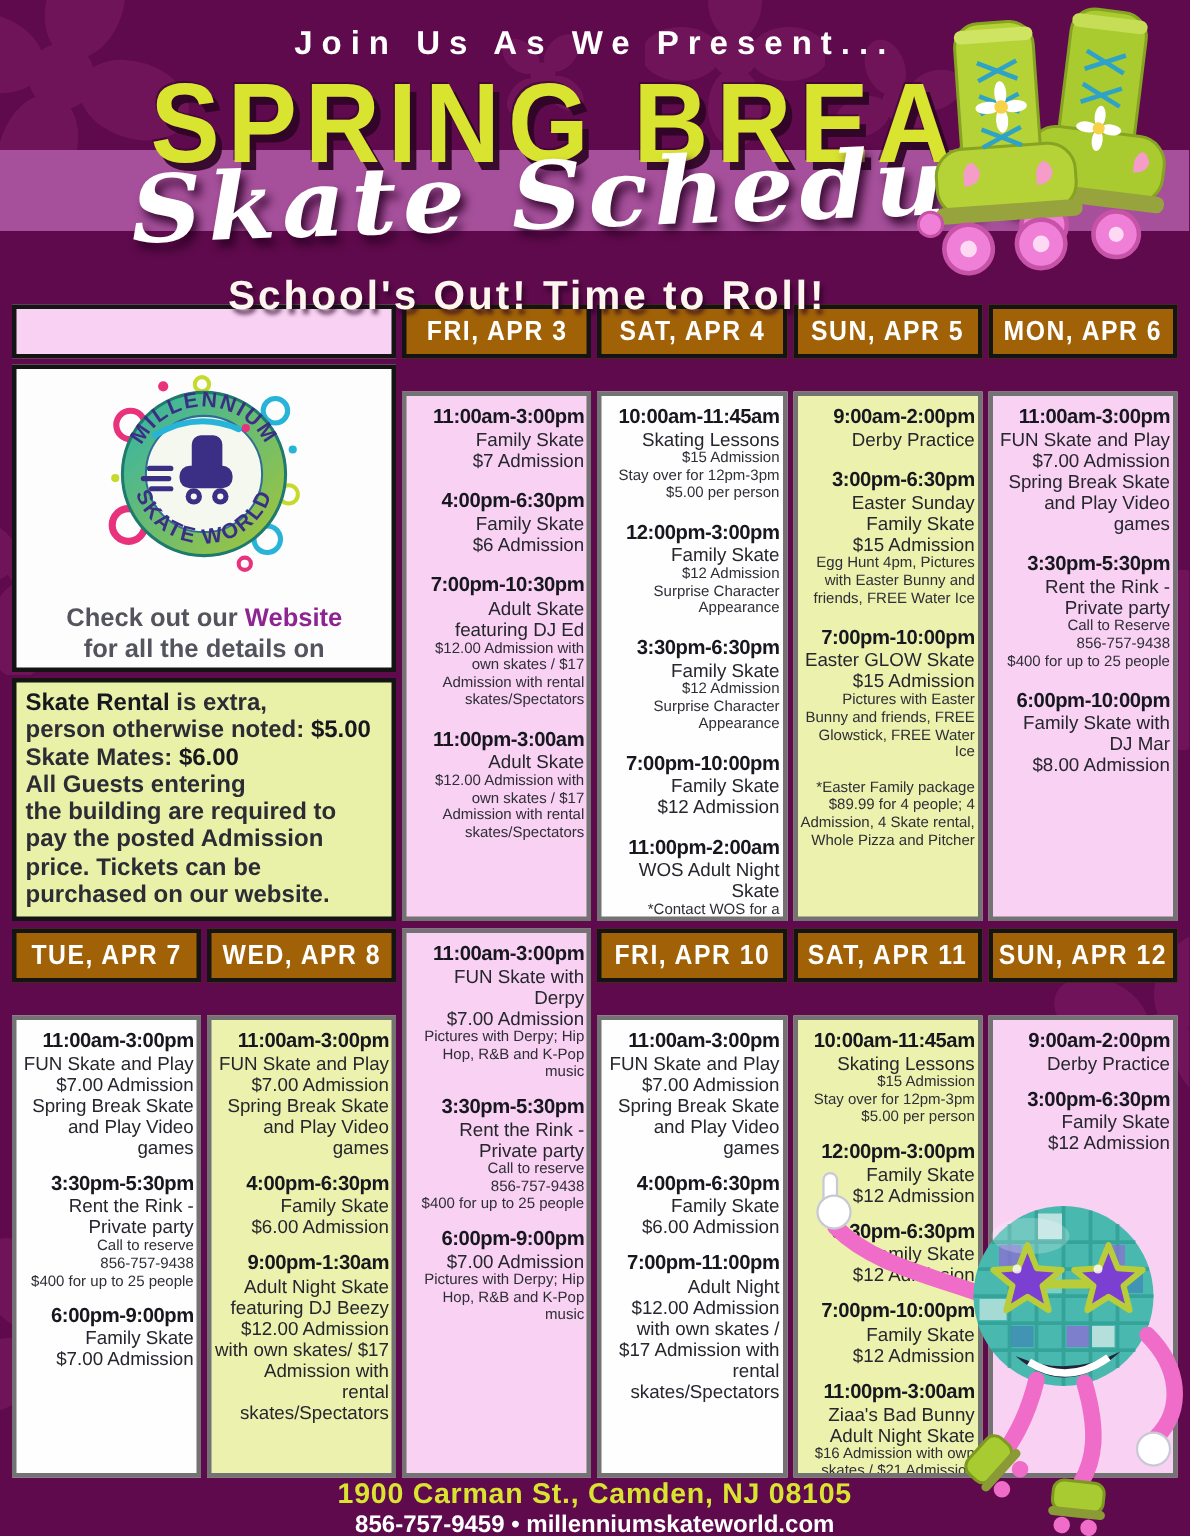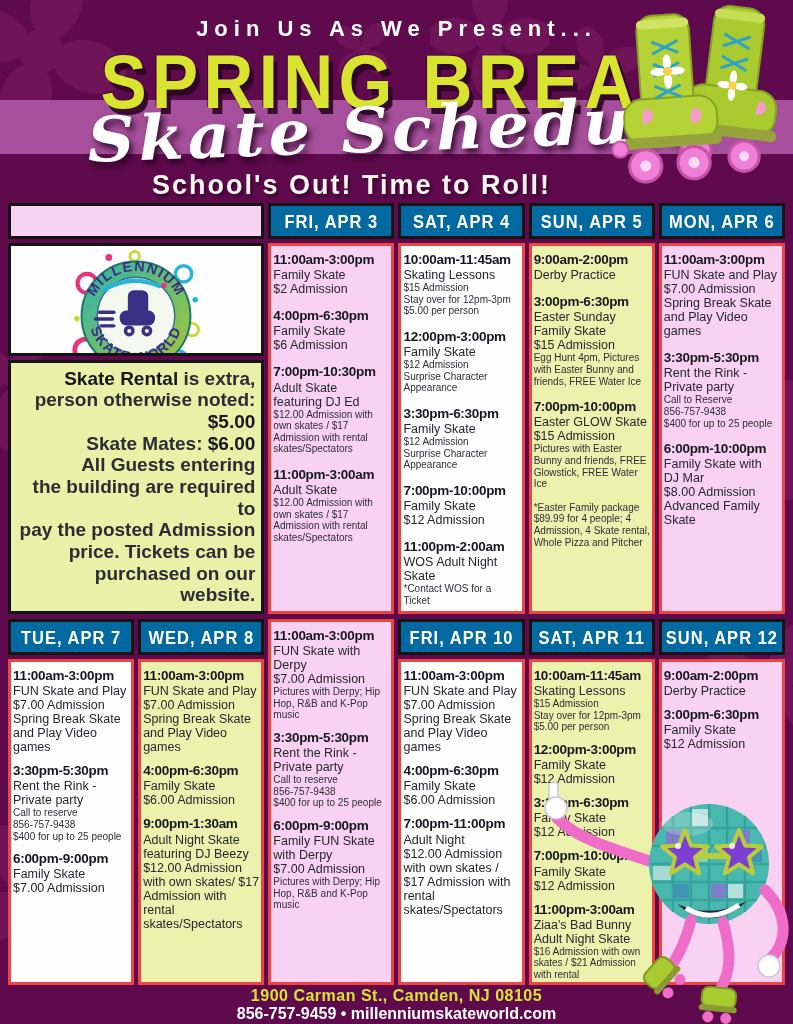--- a/index.html
+++ b/index.html
@@ -14,53 +14,53 @@
     font-weight:700;font-size:22px;letter-spacing:6px}
   .title1{position:relative;z-index:1;text-align:center;font-size:64px;font-weight:800;
     color:#d9e431;letter-spacing:5px;line-height:1.0;margin-top:2px;
     transform:scale(1.08,1.18);transform-origin:48% top;
     text-shadow:4px 5px 0 rgba(43,4,36,.9), -1px -1px 0 rgba(43,4,36,.55)}
   .title2{position:relative;z-index:1;text-align:center;font-family:"DejaVu Serif",serif;
     font-style:italic;font-weight:700;font-size:62px;color:#ffffff;line-height:1.0;margin-top:-8px;
     letter-spacing:4px;transform:rotate(-2deg) scale(1.05,1);transform-origin:46% center;
     text-shadow:3px 5px 6px rgba(40,0,35,.85)}
   .subtitle{position:relative;z-index:1;text-align:center;font-size:27px;font-weight:700;
-    color:#fdf6ee;letter-spacing:2px;margin-top:8px;padding-right:90px;
+    color:#fdf6ee;letter-spacing:2px;margin-top:20px;padding-right:90px;
     text-shadow:2px 3px 3px rgba(40,0,35,.7)}
   .skates{position:absolute;top:-2px;right:-6px;width:192px;height:212px;z-index:5;pointer-events:none}
   
   .grid{position:relative;z-index:1;display:grid;grid-template-columns:repeat(6,1fr);
     grid-template-rows:411px 366px;gap:5px 4px;padding:0 8px}
   .info-cell{grid-column:1/3;grid-row:1;display:flex;flex-direction:column;gap:4px;min-width:0}
   .info-head{height:36px;background:#f8d1f3;border:3px solid #141414}
   .logo-box{flex:1;background:#fdfdfd;border:3px solid #141414;display:flex;flex-direction:column;
     align-items:center;overflow:hidden;padding-top:2px}
   .logo{width:136px;height:136px;flex:none}
   .promo{text-align:center;font-size:17px;line-height:1.22;color:#54545e;font-weight:600;margin-top:18px}
   .promo .pp{color:#8e2490;font-weight:800}
-  .rental-box{background:#e9f0a8;border:3px solid #141414;text-align:right;
-    font-size:19px;line-height:1.14;color:#2c2c34;padding:5px 6px;font-weight:600}
+  .rental-box{background:#e9f0a8;border:3px solid #141414;text-align:left;
+    font-size:16px;line-height:1.14;color:#2c2c34;padding:5px 6px;font-weight:600}
   .rental-box b{font-weight:800;color:#17171e}
   .day-card{display:flex;flex-direction:column;min-width:0}
-  .day-head{height:36px;flex:none;background:#0369a1;border:3px solid #141414;display:flex;
-    align-items:center;justify-content:center;margin-bottom:4px}
+  .day-head{height:36px;flex:none;background:#a16207;border:3px solid #141414;display:flex;
+    align-items:center;justify-content:center;margin-bottom:22px}
   .day-head-label{color:#fff;font-weight:700;font-size:16.5px;letter-spacing:1px;transform:scaleY(1.12)}
-  .day-body{flex:1;border:3px solid #ef4444;padding:6px 2px 2px;text-align:left;overflow:hidden}
+  .day-body{flex:1;border:3px solid #737373;padding:6px 2px 2px;text-align:right;overflow:hidden}
   .tone-pink{background:#f8d1f3}
   .tone-white{background:#fefefe}
   .tone-green{background:#ecf1ad}
   .r1 .session{margin-bottom:12px}
   .r2 .session{margin-bottom:9px}
   .s-time{font-size:13.5px;font-weight:800;color:#17171f;letter-spacing:-.3px;line-height:1.2}
   .s-main{font-size:12.5px;color:#26262e;line-height:1.12;font-weight:500}
   .s-small{font-size:10px;color:#2e2e36;line-height:1.16;font-weight:500}
   
   .footer{position:relative;z-index:2;height:39px;display:flex;flex-direction:column;
     align-items:center;justify-content:flex-start;padding-top:2px}
-  .addr{color:#d9e431;font-weight:800;font-size:16px;letter-spacing:.5px;line-height:1.1}
+  .addr{color:#d9e431;font-weight:800;font-size:19px;letter-spacing:.5px;line-height:1.1}
   .contact{color:#ffffff;font-weight:600;font-size:16px;line-height:1.15}
   .disco{position:absolute;right:0;bottom:0;width:252px;height:252px;z-index:6;pointer-events:none}
 </style>
 </head>
 <body>
 
 <div class="page">
 
   <svg class="flower" style="left:-44px;top:-34px;width:170px;height:170px" viewBox="0 0 100 100">
       <g fill="#7f1d67" transform="rotate(18 50 50)">
@@ -271,21 +271,21 @@
     </section>
 
   <article class="day-card r1">
         <div class="day-head">
           <span class="day-head-label">FRI, APR 3</span>
         </div>
         <div class="day-body tone-pink">
           <div class="session">
             <div class="s-time">11:00am-3:00pm</div>
             <div class="s-main">Family Skate</div>
-            <div class="s-main">$2 Admission</div>
+            <div class="s-main">$7 Admission</div>
           </div>
           <div class="session">
             <div class="s-time">4:00pm-6:30pm</div>
             <div class="s-main">Family Skate</div>
             <div class="s-main">$6 Admission</div>
           </div>
           <div class="session">
             <div class="s-time">7:00pm-10:30pm</div>
             <div class="s-main">Adult Skate</div>
             <div class="s-main">featuring DJ Ed</div>
@@ -376,21 +376,20 @@
             <div class="s-time">3:30pm-5:30pm</div>
             <div class="s-main">Rent the Rink - Private party</div>
             <div class="s-small">Call to Reserve</div>
             <div class="s-small">856-757-9438</div>
             <div class="s-small">$400 for up to 25 people</div>
           </div>
           <div class="session">
             <div class="s-time">6:00pm-10:00pm</div>
             <div class="s-main">Family Skate with DJ Mar</div>
             <div class="s-main">$8.00 Admission</div>
-            <div class="s-main">Advanced Family Skate</div>
           </div>
         </div>
       </article>
       <article class="day-card r2">
         <div class="day-head">
           <span class="day-head-label">TUE, APR 7</span>
         </div>
         <div class="day-body tone-white">
           <div class="session">
             <div class="s-time">11:00am-3:00pm</div>
@@ -446,21 +445,20 @@
           </div>
           <div class="session">
             <div class="s-time">3:30pm-5:30pm</div>
             <div class="s-main">Rent the Rink - Private party</div>
             <div class="s-small">Call to reserve</div>
             <div class="s-small">856-757-9438</div>
             <div class="s-small">$400 for up to 25 people</div>
           </div>
           <div class="session">
             <div class="s-time">6:00pm-9:00pm</div>
-            <div class="s-main">Family FUN Skate with Derpy</div>
             <div class="s-main">$7.00 Admission</div>
             <div class="s-small">Pictures with Derpy; Hip Hop, R&amp;B and K-Pop music</div>
           </div>
         </div>
       </article>
       <article class="day-card r2">
         <div class="day-head">
           <span class="day-head-label">FRI, APR 10</span>
         </div>
         <div class="day-body tone-white">

